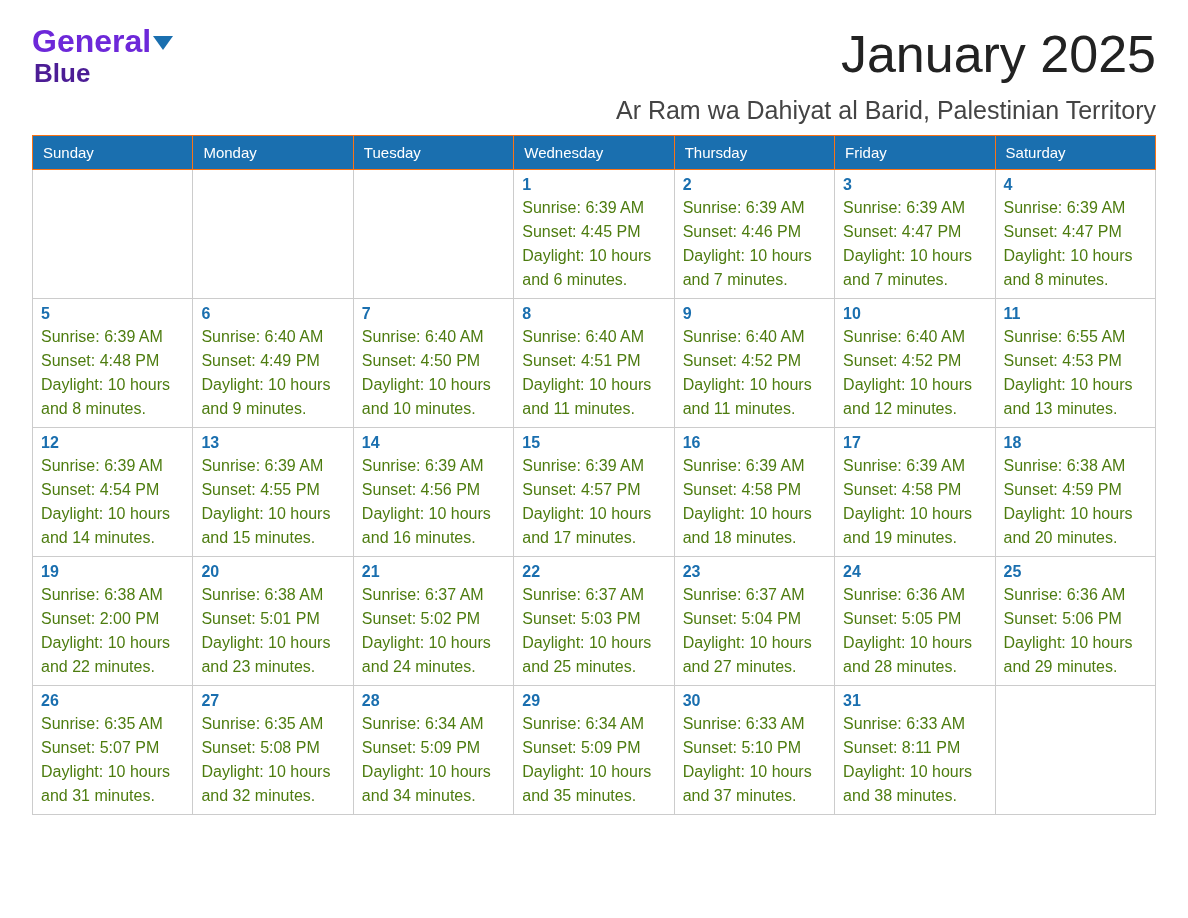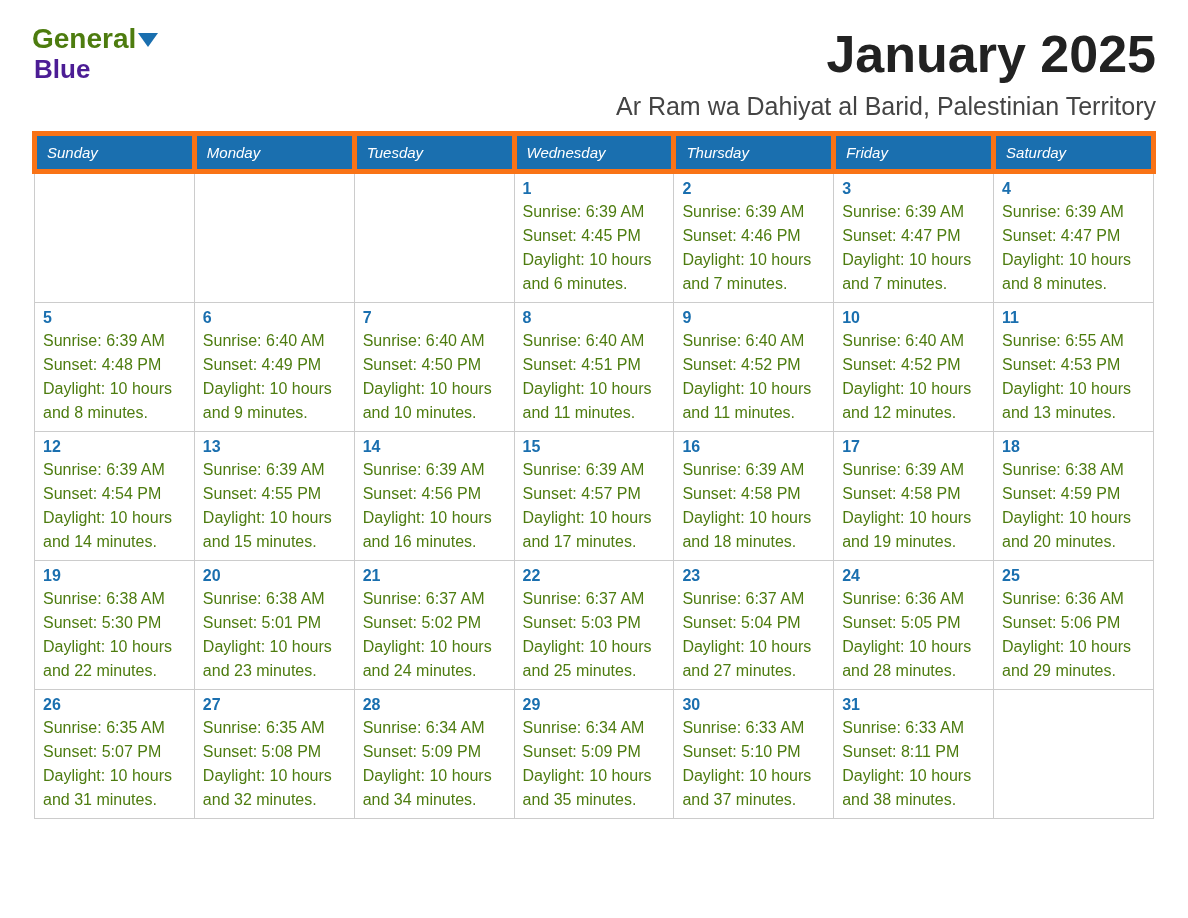--- a/index.html
+++ b/index.html
@@ -17,23 +17,23 @@
       align-items: flex-start;
       margin-bottom: 8px;
     }
     .logo {
       display: flex;
       flex-direction: column;
       align-items: flex-start;
       line-height: 1.1;
     }
     .logo-general {
-      font-size: 28px;
+      font-size: 32px;
       font-weight: bold;
-      color: #4d7c0f;
+      color: #6d28d9;
       display: flex;
       align-items: center;
     }
     .logo-arrow {
       display: inline-block;
       width: 0;
       height: 0;
       border-left: 10px solid transparent;
       border-right: 10px solid transparent;
       border-top: 14px solid #1a6faf;
@@ -45,21 +45,21 @@
       font-weight: bold;
       color: #4c1d95;
       margin-left: 2px;
     }
     .logo-line {
       display: flex;
       align-items: center;
     }
     .month-title {
       font-size: 52px;
-      font-weight: bold;
+      font-weight: normal;
       color: #222;
       text-align: right;
     }
     .subtitle {
       font-size: 25px;
       color: #444;
       text-align: right;
       margin-bottom: 10px;
     }
     .calendar {
@@ -67,22 +67,21 @@
       border-collapse: collapse;
       table-layout: fixed;
     }
     .calendar thead tr th {
       background-color: #1a6faf;
       color: #fff;
       font-size: 15px;
       font-weight: normal;
       padding: 8px 10px;
       text-align: left;
-      border: 5px solid #f97316;
-      font-style: italic;
+      border: 1px solid #f97316;
     }
     .calendar tbody tr td {
       border: 1px solid #ccc;
       vertical-align: top;
       padding: 6px 8px;
       font-size: 12.5px;
       color: #333;
       height: 110px;
     }
     .day-num {
@@ -245,21 +244,21 @@
           <span class="day-num">18</span>
           <div class="day-info">Sunrise: 6:38 AM
 Sunset: 4:59 PM
 Daylight: 10 hours and 20 minutes.</div>
         </td>
       </tr>
       <tr>
         <td>
           <span class="day-num">19</span>
           <div class="day-info">Sunrise: 6:38 AM
-Sunset: 5:30 PM
+Sunset: 2:00 PM
 Daylight: 10 hours and 22 minutes.</div>
         </td>
         <td>
           <span class="day-num">20</span>
           <div class="day-info">Sunrise: 6:38 AM
 Sunset: 5:01 PM
 Daylight: 10 hours and 23 minutes.</div>
         </td>
         <td>
           <span class="day-num">21</span>

